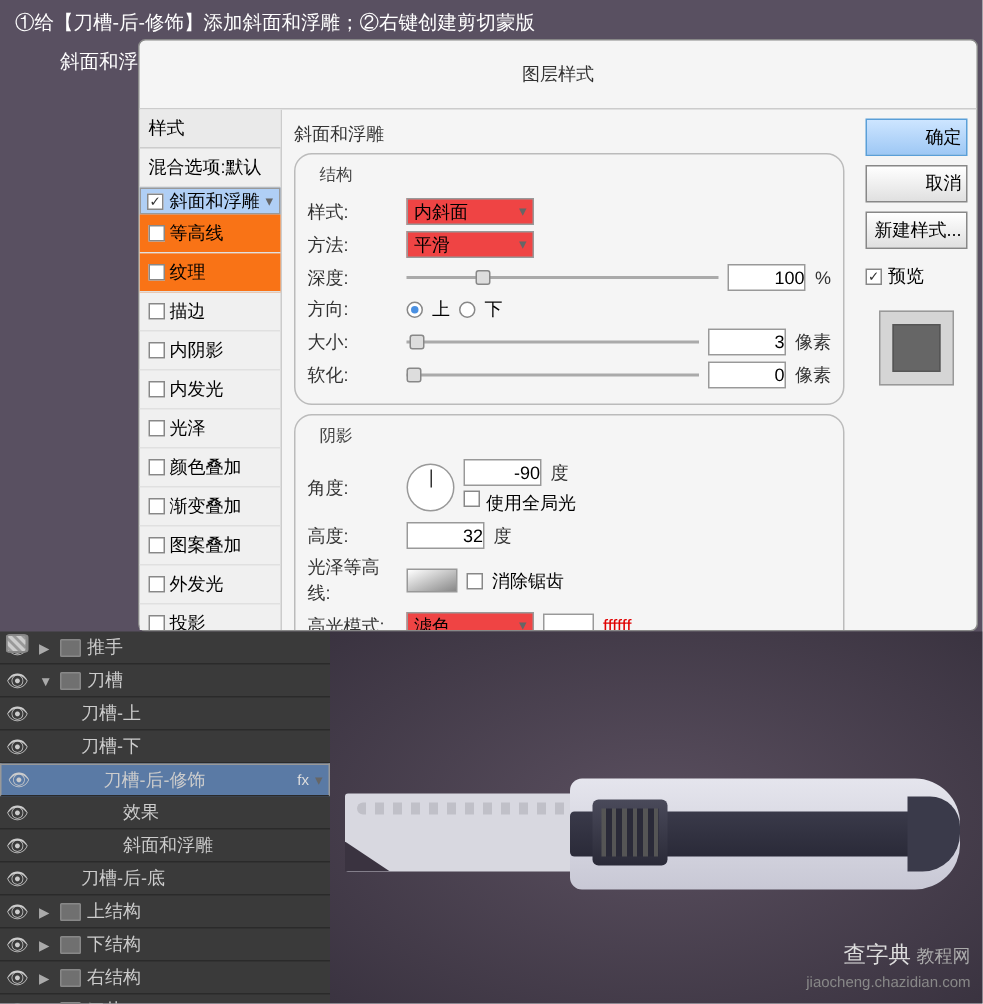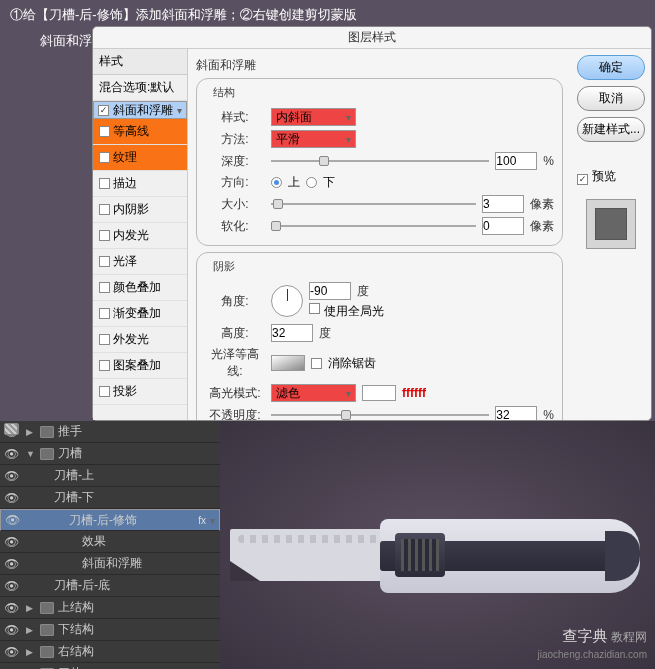--- a/index.html
+++ b/index.html
@@ -1,47 +1,47 @@
 <!DOCTYPE html>
 <html><head>
 <meta charset="utf-8">
 <style>
 *{margin:0;padding:0;box-sizing:border-box;font-family:"Microsoft YaHei",SimSun,sans-serif;font-size:12px}
 body{background:#595061;width:655px;height:669px;position:relative;overflow:hidden}
 .instr{color:#fff;padding:6px 10px;font-size:13px}
 .sublabel{color:#fff;padding:2px 40px;font-size:13px}
 .dlg{position:absolute;left:92px;top:26px;width:560px;height:395px;background:#f5f5f5;border:1px solid #888;border-radius:5px;display:flex;flex-direction:column}
-.dlg-title{text-align:center;padding:2px;font-size:12px;color:#333;border-bottom:1px solid #ccc}
+.dlg-title{text-align:center;padding:14px;font-size:12px;color:#333;border-bottom:1px solid #ccc}
 .dlg-body{flex:1;display:flex;overflow:hidden}
 .sidebar{width:95px;border-right:1px solid #ccc;background:#f0f0f0}
 .sb-head{padding:4px 6px;background:#eaeaea;border-bottom:1px solid #ccc}
 .sb-item{padding:4px 6px;display:flex;align-items:center;gap:3px;border-bottom:1px solid #e0e0e0;cursor:pointer}
 .sb-item.sel{background:#b0cff5}
 .sb-item.grp{background:#f97316}
 .chk{width:11px;height:11px;border:1px solid #888;background:#fff;display:inline-block}
 .chk.on::after{content:"✓";font-size:9px;line-height:9px;color:#333;display:block;text-align:center}
 .main{flex:1;padding:8px;overflow:hidden}
 .fset{border:1px solid #bbb;border-radius:12px;padding:6px 8px;margin-bottom:6px}
 .fset-title{font-size:11px;color:#444;margin:-12px 0 4px 4px;background:#f5f5f5;display:inline-block;padding:0 4px}
 .row{display:flex;align-items:center;margin:4px 0;gap:6px}
-.lbl{width:60px;text-align:center;color:#333}
+.lbl{width:60px;text-align:left;color:#333}
 .sel{border:1px solid #999;background:#ef4444;padding:1px 4px;min-width:85px;display:flex;justify-content:space-between;align-items:center;height:18px}
 .sel::after{content:"▾";color:#666;font-size:10px}
 .slider{flex:1;height:14px;position:relative;min-width:80px}
 .slider::before{content:"";position:absolute;top:6px;left:0;right:0;height:2px;background:#aaa}
 .thumb{position:absolute;top:2px;width:10px;height:10px;background:#ddd;border:1px solid #888;border-radius:2px}
-.nbox{width:42px;height:18px;border:1px solid #999;background:#fff;text-align:left;line-height:16px}
+.nbox{width:52px;height:18px;border:1px solid #999;background:#fff;text-align:right;line-height:16px}
 .unit{color:#333}
 .radio{width:11px;height:11px;border:1px solid #888;border-radius:50%;background:#fff;display:inline-flex;align-items:center;justify-content:center}
 .radio.on::after{content:"";width:5px;height:5px;background:#4a90e2;border-radius:50%}
-.annot{color:#e00000;font-weight:bold}
+.annot{color:#e00000;font-weight:normal}
 .btns{width:80px;padding:6px;display:flex;flex-direction:column;gap:6px}
-.btn{border:1px solid #888;background:linear-gradient(#fff,#e0e0e0);border-radius:12px;padding:3px;text-align:center;cursor:pointer}
+.btn{border:1px solid #888;background:linear-gradient(#fff,#e0e0e0);border-radius:0;padding:3px;text-align:right;cursor:pointer}
 .btn.primary{background:linear-gradient(#cde5ff,#9ec8f5);border-color:#5a9fd8}
-.preview-row{display:flex;align-items:flex-end;gap:4px;margin-top:20px}
+.preview-row{display:flex;align-items:center;gap:4px;margin-top:4px}
 .pv-swatch{width:50px;height:50px;background:#d5d5d5;border:1px solid #999;margin:8px auto;display:flex;align-items:center;justify-content:center}
 .pv-swatch::after{content:"";width:30px;height:30px;background:#666;border:1px solid #555}
 .swatch{width:34px;height:16px;border:1px solid #999;background:#fff}
 .grad{width:34px;height:16px;border:1px solid #999;background:linear-gradient(to bottom right,#fff,#888)}
 .angle-dial{width:32px;height:32px;border:1px solid #999;border-radius:50%;background:#fff;position:relative}
 .angle-dial::after{content:"";position:absolute;left:50%;top:50%;width:1px;height:12px;background:#333;transform-origin:top;transform:rotate(180deg)}
 
 .layers{position:absolute;left:0;top:421px;width:220px;height:248px;background:#3a3a3a;color:#ccc}
 .lrow{display:flex;align-items:center;height:22px;border-bottom:1px solid #2a2a2a;padding:0 4px;gap:4px;cursor:pointer}
 .lrow.sel{background:#5a7aa5}
@@ -109,25 +109,25 @@
       <div class="sb-item">
           <span class="chk"></span>
           <span>颜色叠加</span>
         </div>
       <div class="sb-item">
           <span class="chk"></span>
           <span>渐变叠加</span>
         </div>
       <div class="sb-item">
           <span class="chk"></span>
+          <span>图案叠加</span>
+        </div>
+      <div class="sb-item">
+          <span class="chk"></span>
           <span>外发光</span>
-        </div>
-      <div class="sb-item">
-          <span class="chk"></span>
-          <span>图案叠加</span>
         </div>
       <div class="sb-item">
           <span class="chk"></span>
           <span>投影</span>
         </div>
     </div>
 
     <div class="main">
       <div style="font-size:12px;color:#333;margin-bottom:4px">斜面和浮雕</div>
       <div class="fset">

